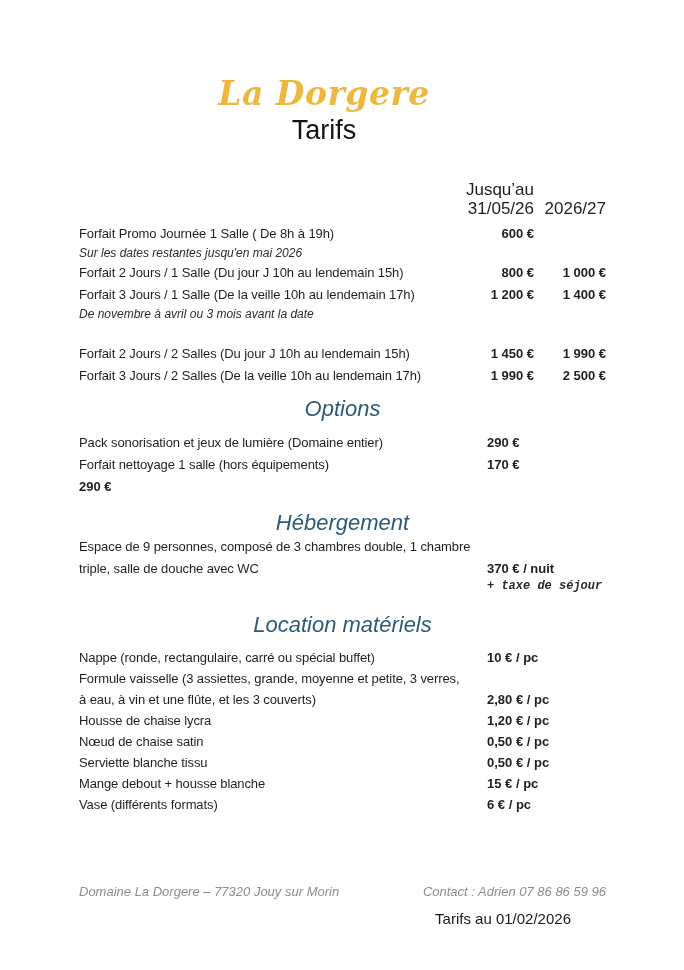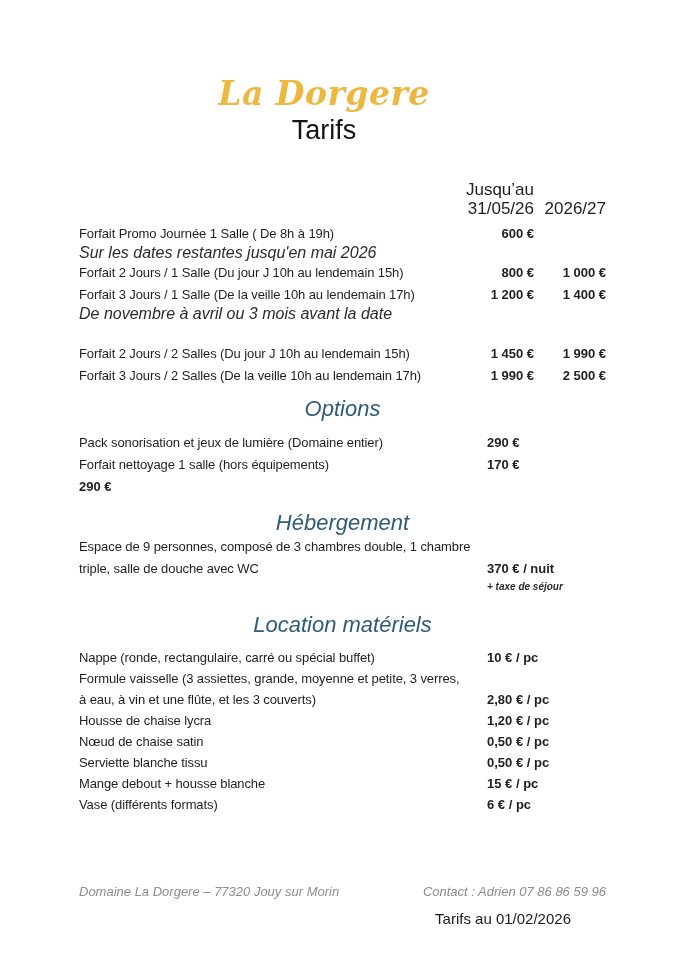--- a/index.html
+++ b/index.html
@@ -16,40 +16,40 @@
 
   .thead{display:grid;grid-template-columns:1fr 82px 72px;font-size:17px;
          line-height:19px;margin-bottom:4px;}
   .hc1{grid-column:2;text-align:right;white-space:nowrap;}
   .hc2{grid-column:3;text-align:right;align-self:end;}
 
   .prow{display:grid;grid-template-columns:1fr 82px 72px;height:22px;
         align-items:center;font-size:13px;}
   .prow .lbl{white-space:nowrap;letter-spacing:-0.1px;}
   .prow .p1,.prow .p2{text-align:right;font-weight:700;}
-  .nrow{height:17px;font-size:16px;font-style:italic;color:#2b2b2b;
+  .nrow{height:17px;font-size:12px;font-style:italic;color:#2b2b2b;
         display:flex;align-items:center;}
   .spacer{height:20px;}
 
   .section{text-align:center;font-style:italic;font-weight:400;font-size:22px;
            line-height:26px;color:#2E5B7A;margin:0;}
   .sec-options{margin-top:10px;}
   .options-rows{margin-top:9px;}
   .orow{display:grid;grid-template-columns:408px 1fr;height:22px;
         align-items:center;font-size:13px;}
   .orow .lbl{white-space:nowrap;letter-spacing:-0.1px;}
   .orow .price{font-weight:700;}
 
   .sec-heberg{margin-top:13px;}
   .hrow{display:grid;grid-template-columns:408px 1fr;height:50px;}
   .hrow .desc{font-size:13px;line-height:22px;letter-spacing:-0.1px;}
   .hrow .desc span{white-space:nowrap;display:block;}
   .hprice{margin-top:22px;}
   .hp{font-weight:700;font-size:13px;line-height:22px;}
-  .hpn{font-weight:700;font-style:italic;font-size:10px;line-height:13px;color:#2b2b2b;}
+  .hpn{font-weight:700;font-style:italic;font-size:12px;line-height:13px;color:#2b2b2b;font-family:Liberation Mono, monospace;}
 
   .sec-location{margin-top:26px;}
   .location-rows{margin-top:9px;}
   .lrow{display:grid;grid-template-columns:408px 1fr;align-items:end;font-size:13px;}
   .lrow{height:21px;line-height:21px;}
   .lrow.two{height:42px;}
   .lrow .lbl{white-space:nowrap;letter-spacing:-0.1px;}
   .lrow .lbl span{display:block;white-space:nowrap;}
   .lrow .price{font-weight:700;line-height:21px;}
 

